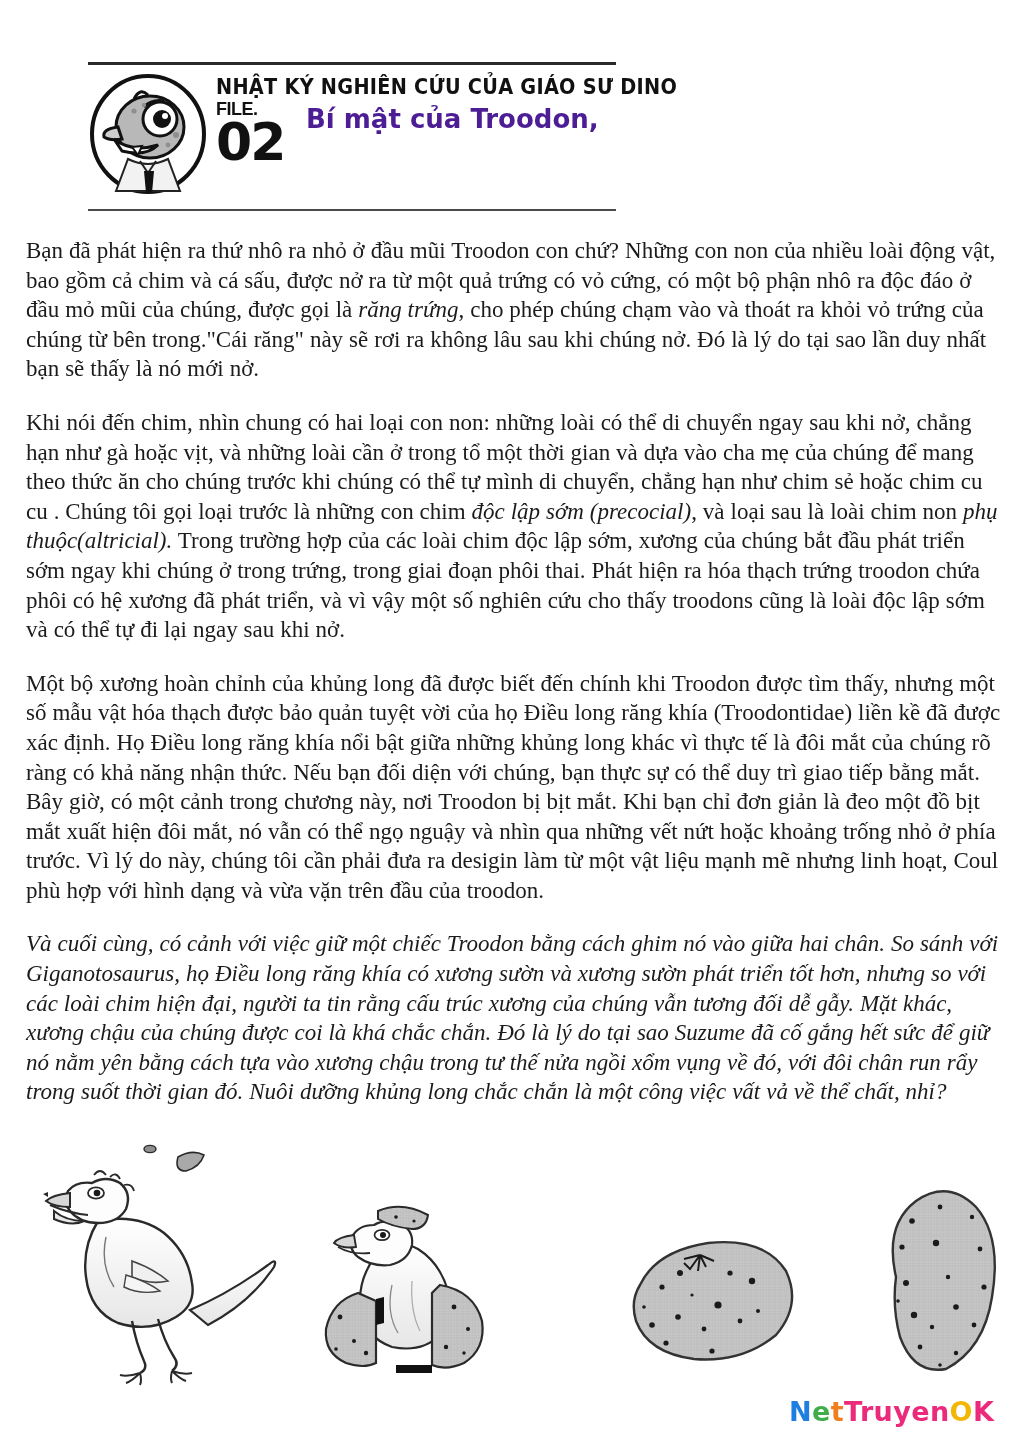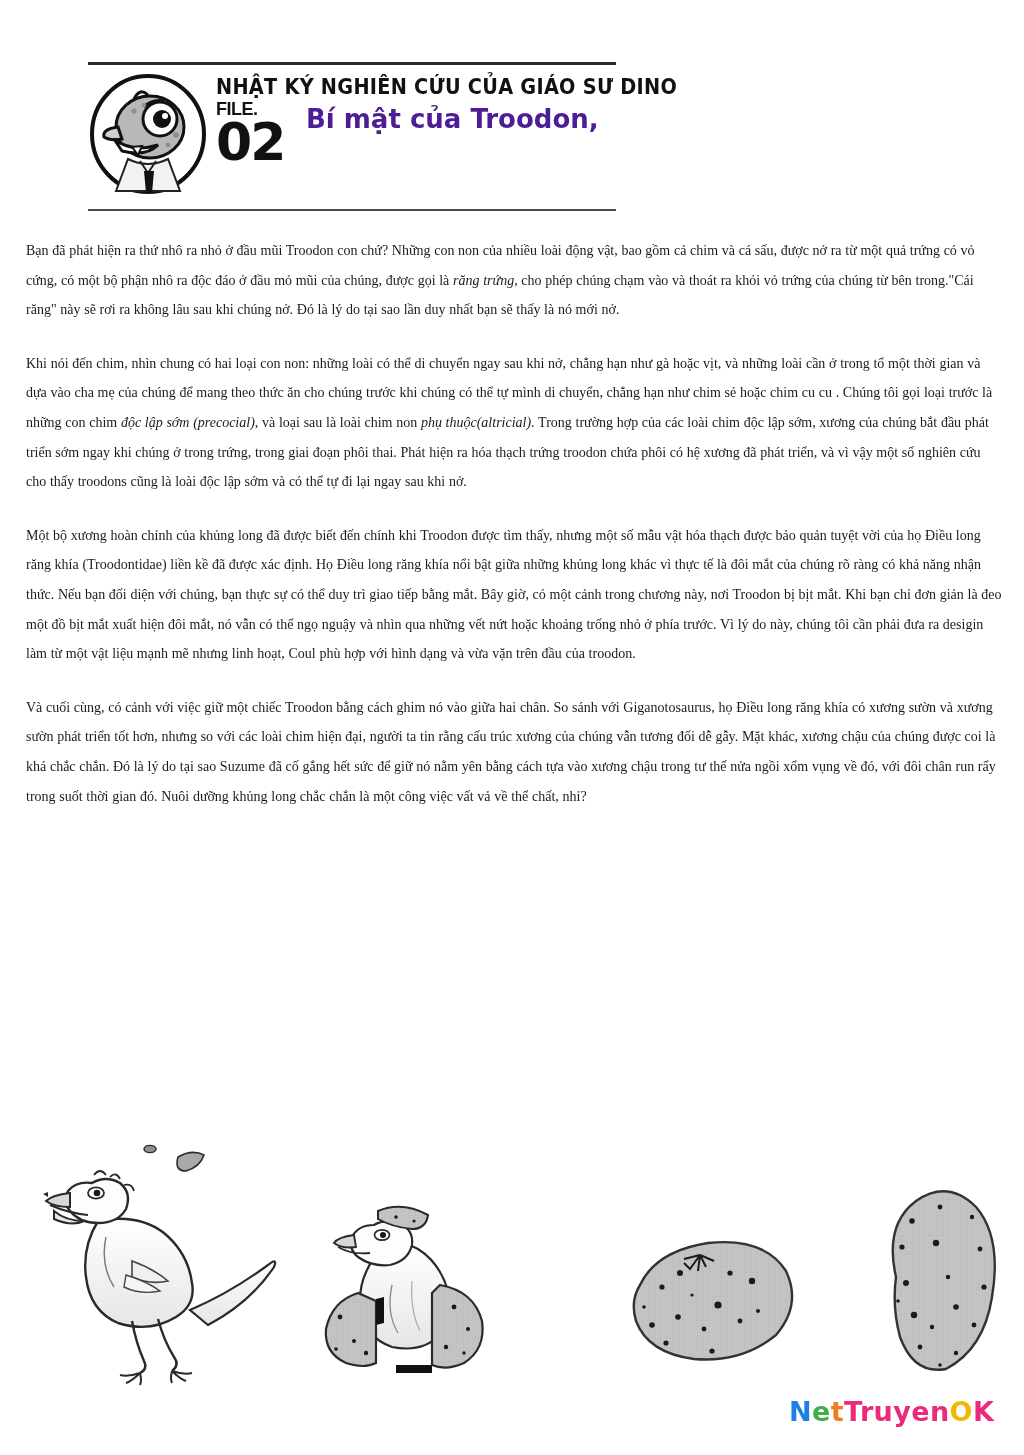--- a/index.html
+++ b/index.html
@@ -103,28 +103,28 @@
 
   
   .article {
     position: absolute;
     left: 26px;
     top: 236px;
     width: 976px;
   }
   .para {
     font-family: "Liberation Serif", serif;
-    font-size: 14px;
+    font-size: 23px;
     line-height: 29.6px;
     color: #1b1b1b;
     margin: 0 0 24px 0;
     text-align: left;
     word-spacing: 0.2px;
   }
-  .para:last-child { margin-bottom: 0; }
+  .para:last-child { margin-bottom: 0; font-style: italic; }
   .para em { font-style: italic; }
 
   
   .illustration {
     position: absolute;
     left: 40px;
     top: 1125px;
     width: 960px;
     height: 265px;
   }

